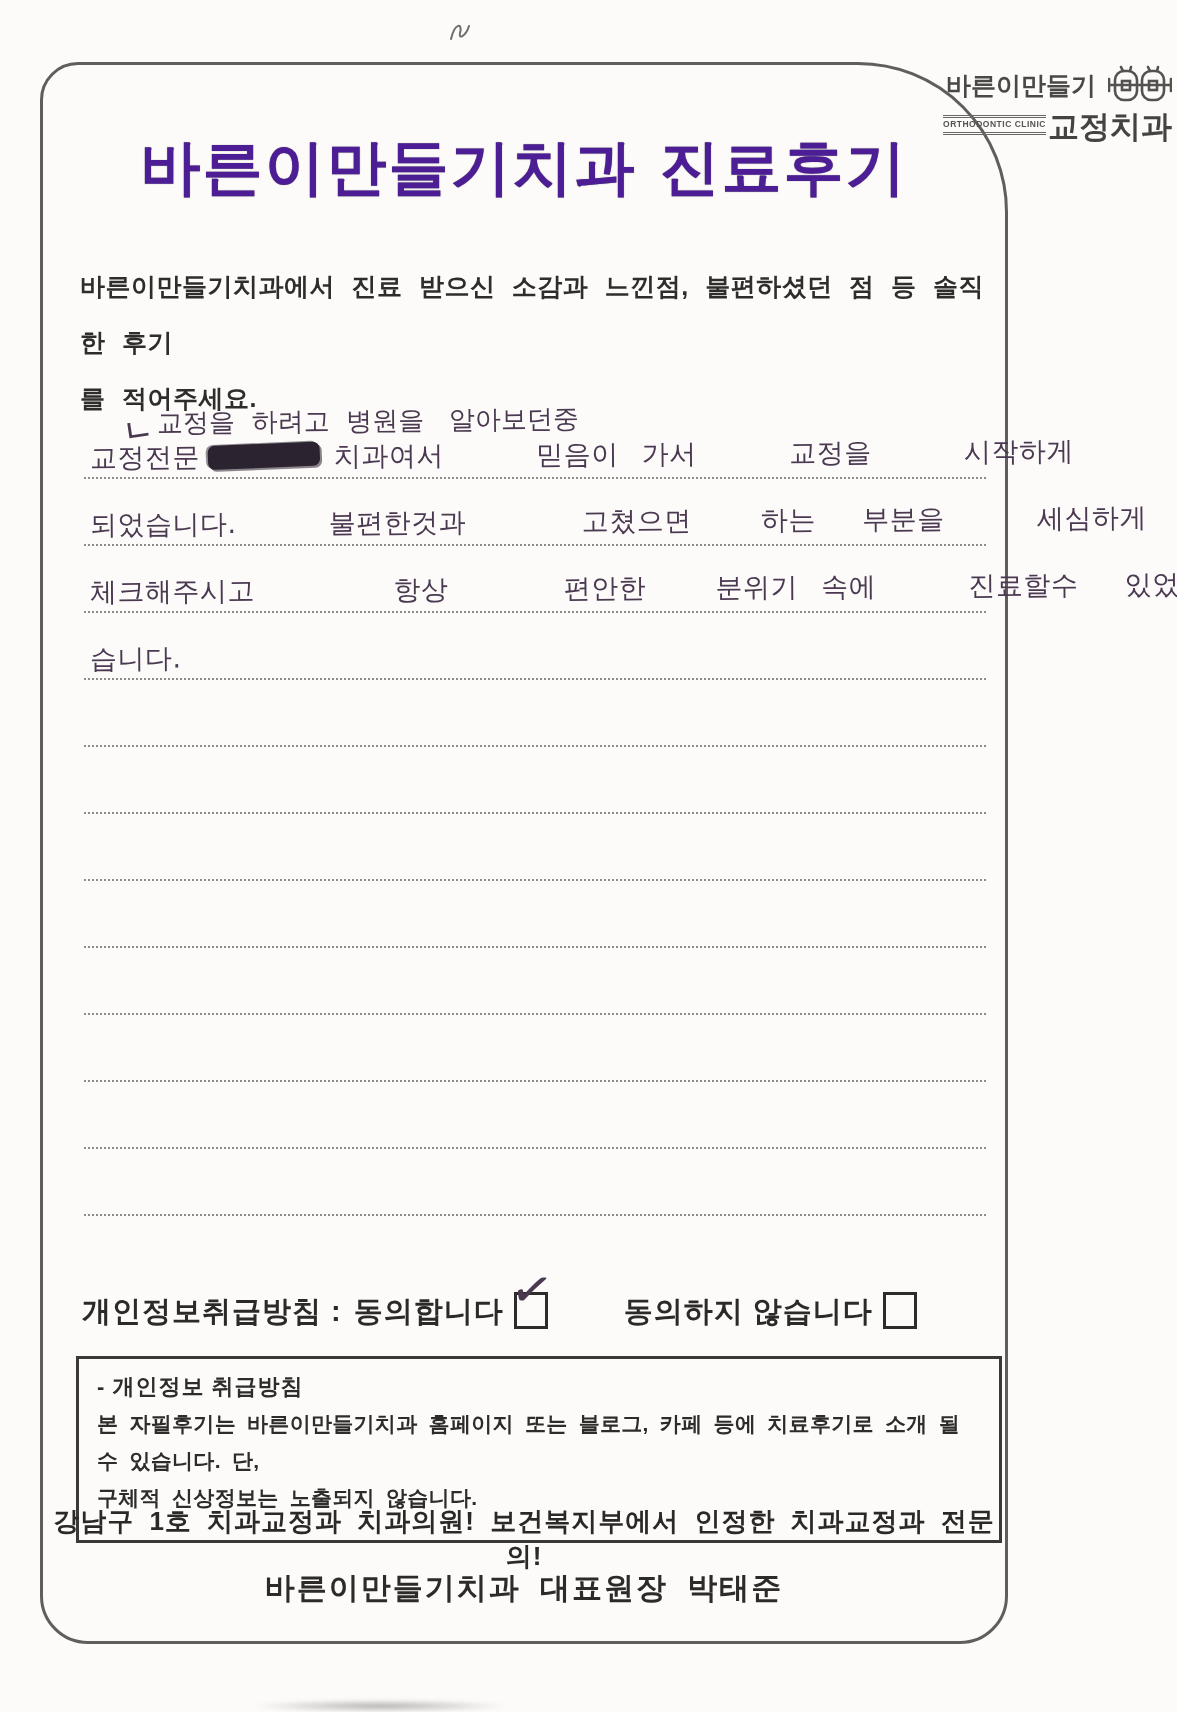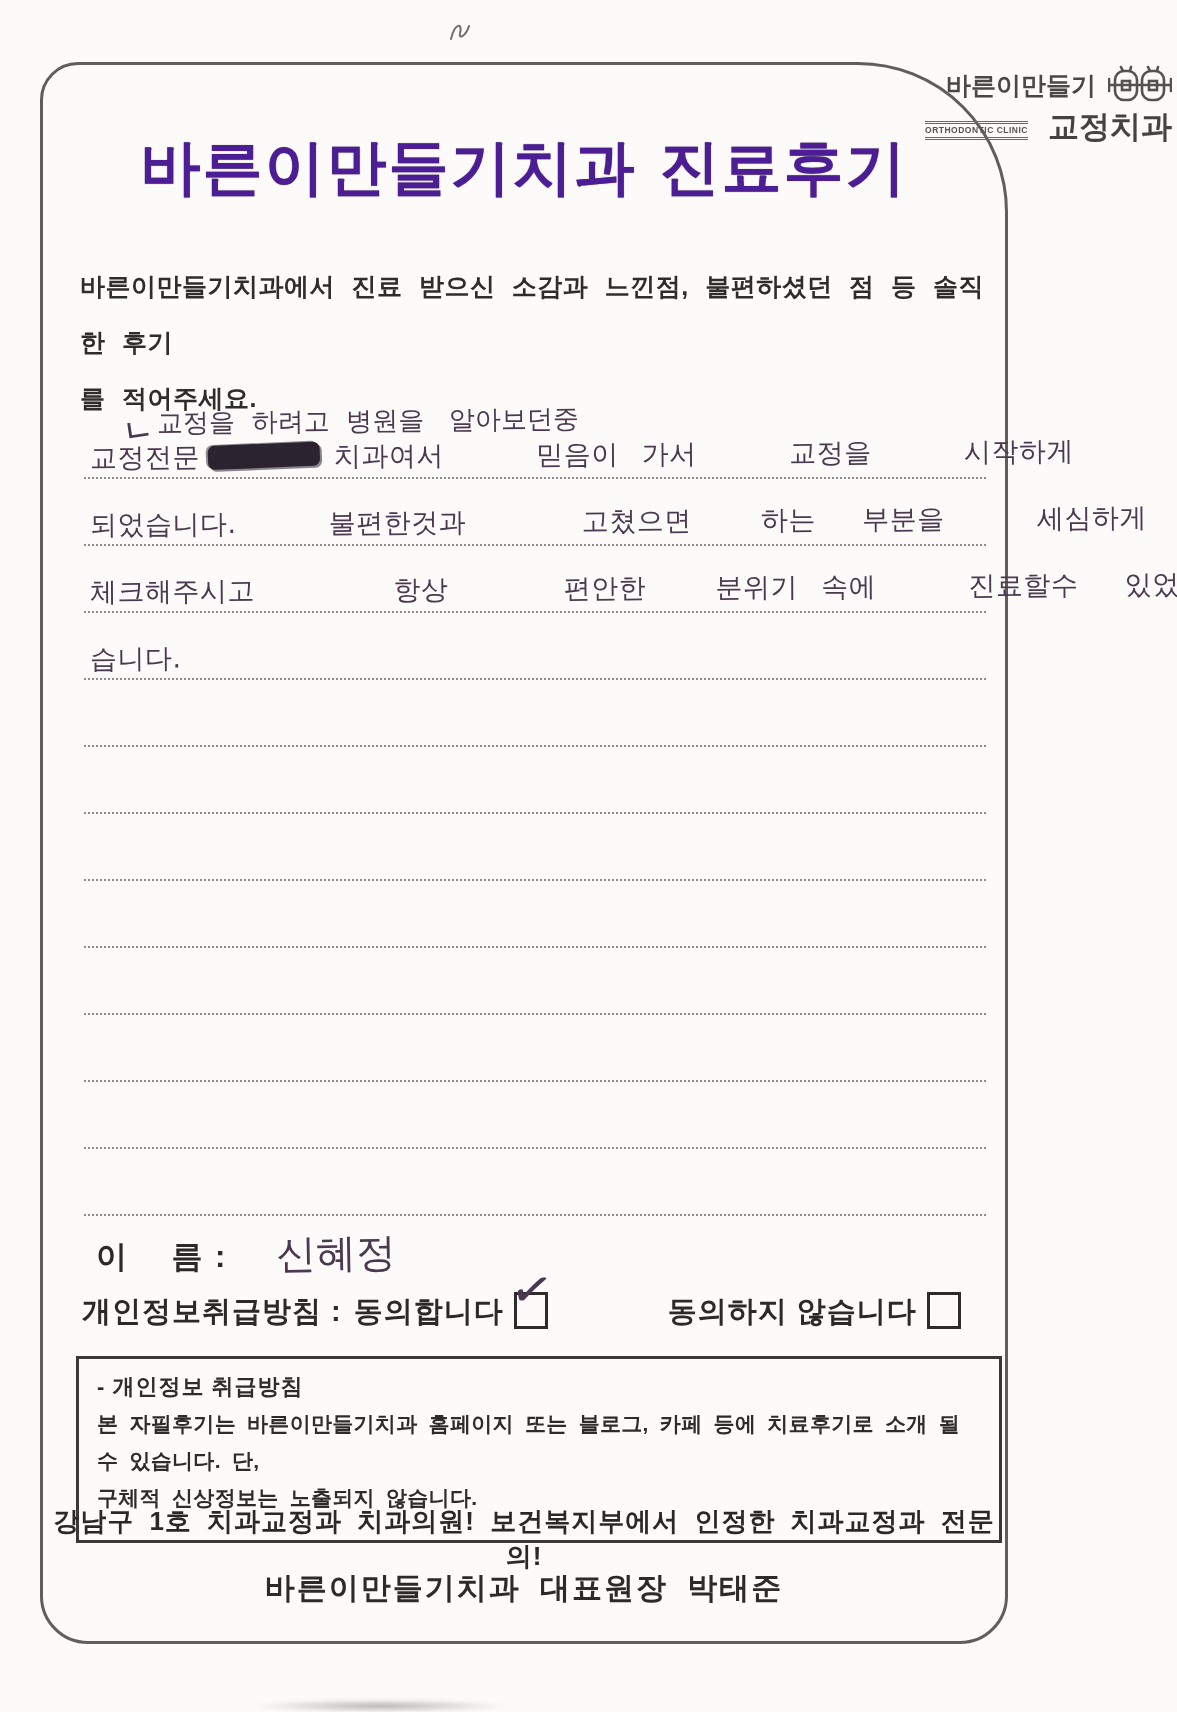--- a/index.html
+++ b/index.html
@@ -20,21 +20,21 @@
     border-radius:38px 150px 48px 48px;
     opacity:.88;
   }
   
   .logo{
     position:absolute;top:64px;left:872px;width:300px;
     color:#4c4a48;text-align:right;line-height:1.1;
   }
   .logo-row1{display:flex;align-items:center;justify-content:flex-end;gap:12px;}
   .logo-name{font-size:25px;font-weight:bold;letter-spacing:0px;color:#4a4846;}
-  .logo-row2{display:flex;align-items:flex-end;justify-content:flex-end;gap:20px;margin-top:2px;}
+  .logo-row2{display:flex;align-items:center;justify-content:flex-end;gap:2px;margin-top:2px;}
   .logo-en{
     font-size:8.5px;font-weight:bold;letter-spacing:.5px;color:#55534f;
     border-top:3px double #6a6864;border-bottom:3px double #6a6864;
     padding:2px 0;margin-bottom:4px;
   }
   .logo-kr2{font-size:31px;font-weight:bold;color:#454341;}
   
   .title{
     position:absolute;top:128px;left:40px;width:968px;margin:0;
     text-align:center;
@@ -95,21 +95,21 @@
   .checkbox{
     position:relative;display:inline-block;
     width:28px;height:31px;border:3.5px solid #2e2c2a;
     margin-left:10px;
   }
   .checkmark{
     position:absolute;top:-30px;left:-6px;
     font-size:50px;font-weight:bold;
     transform:rotate(10deg);line-height:1;
   }
-  .consent-disagree{margin-left:120px;}
+  .consent-disagree{margin-left:76px;}
   
   .privacy-box{
     position:absolute;top:1356px;left:76px;width:884px;
     border:3px solid #3b3937;
     padding:10px 18px 24px 18px;
     color:#2e2c2a;
   }
   .privacy-heading{font-size:22px;font-weight:bold;letter-spacing:1px;line-height:36px;}
   .privacy-line{font-size:21px;font-weight:bold;letter-spacing:.3px;word-spacing:5px;line-height:37px;}
   
@@ -195,24 +195,20 @@
     <div class="rule"></div>
     <div class="rule"></div>
     <div class="rule"></div>
     <div class="rule"></div>
     <div class="rule"></div>
     <div class="rule"></div>
     <div class="rule"></div>
     <div class="rule"></div>
   </div>
 
-  <div class="name-row">
-    <span class="name-label">이    름 :</span>
-    <span class="name-value hw">신혜정</span>
-  </div>
 
   <div class="consent-row">
     <span>개인정보취급방침 :</span>
     <span class="consent-agree">동의합니다</span>
     <span class="checkbox">
       <span class="checkmark hw">✓</span>
     </span>
     <span class="consent-disagree">동의하지 않습니다</span>
     <span class="checkbox"></span>
   </div>

